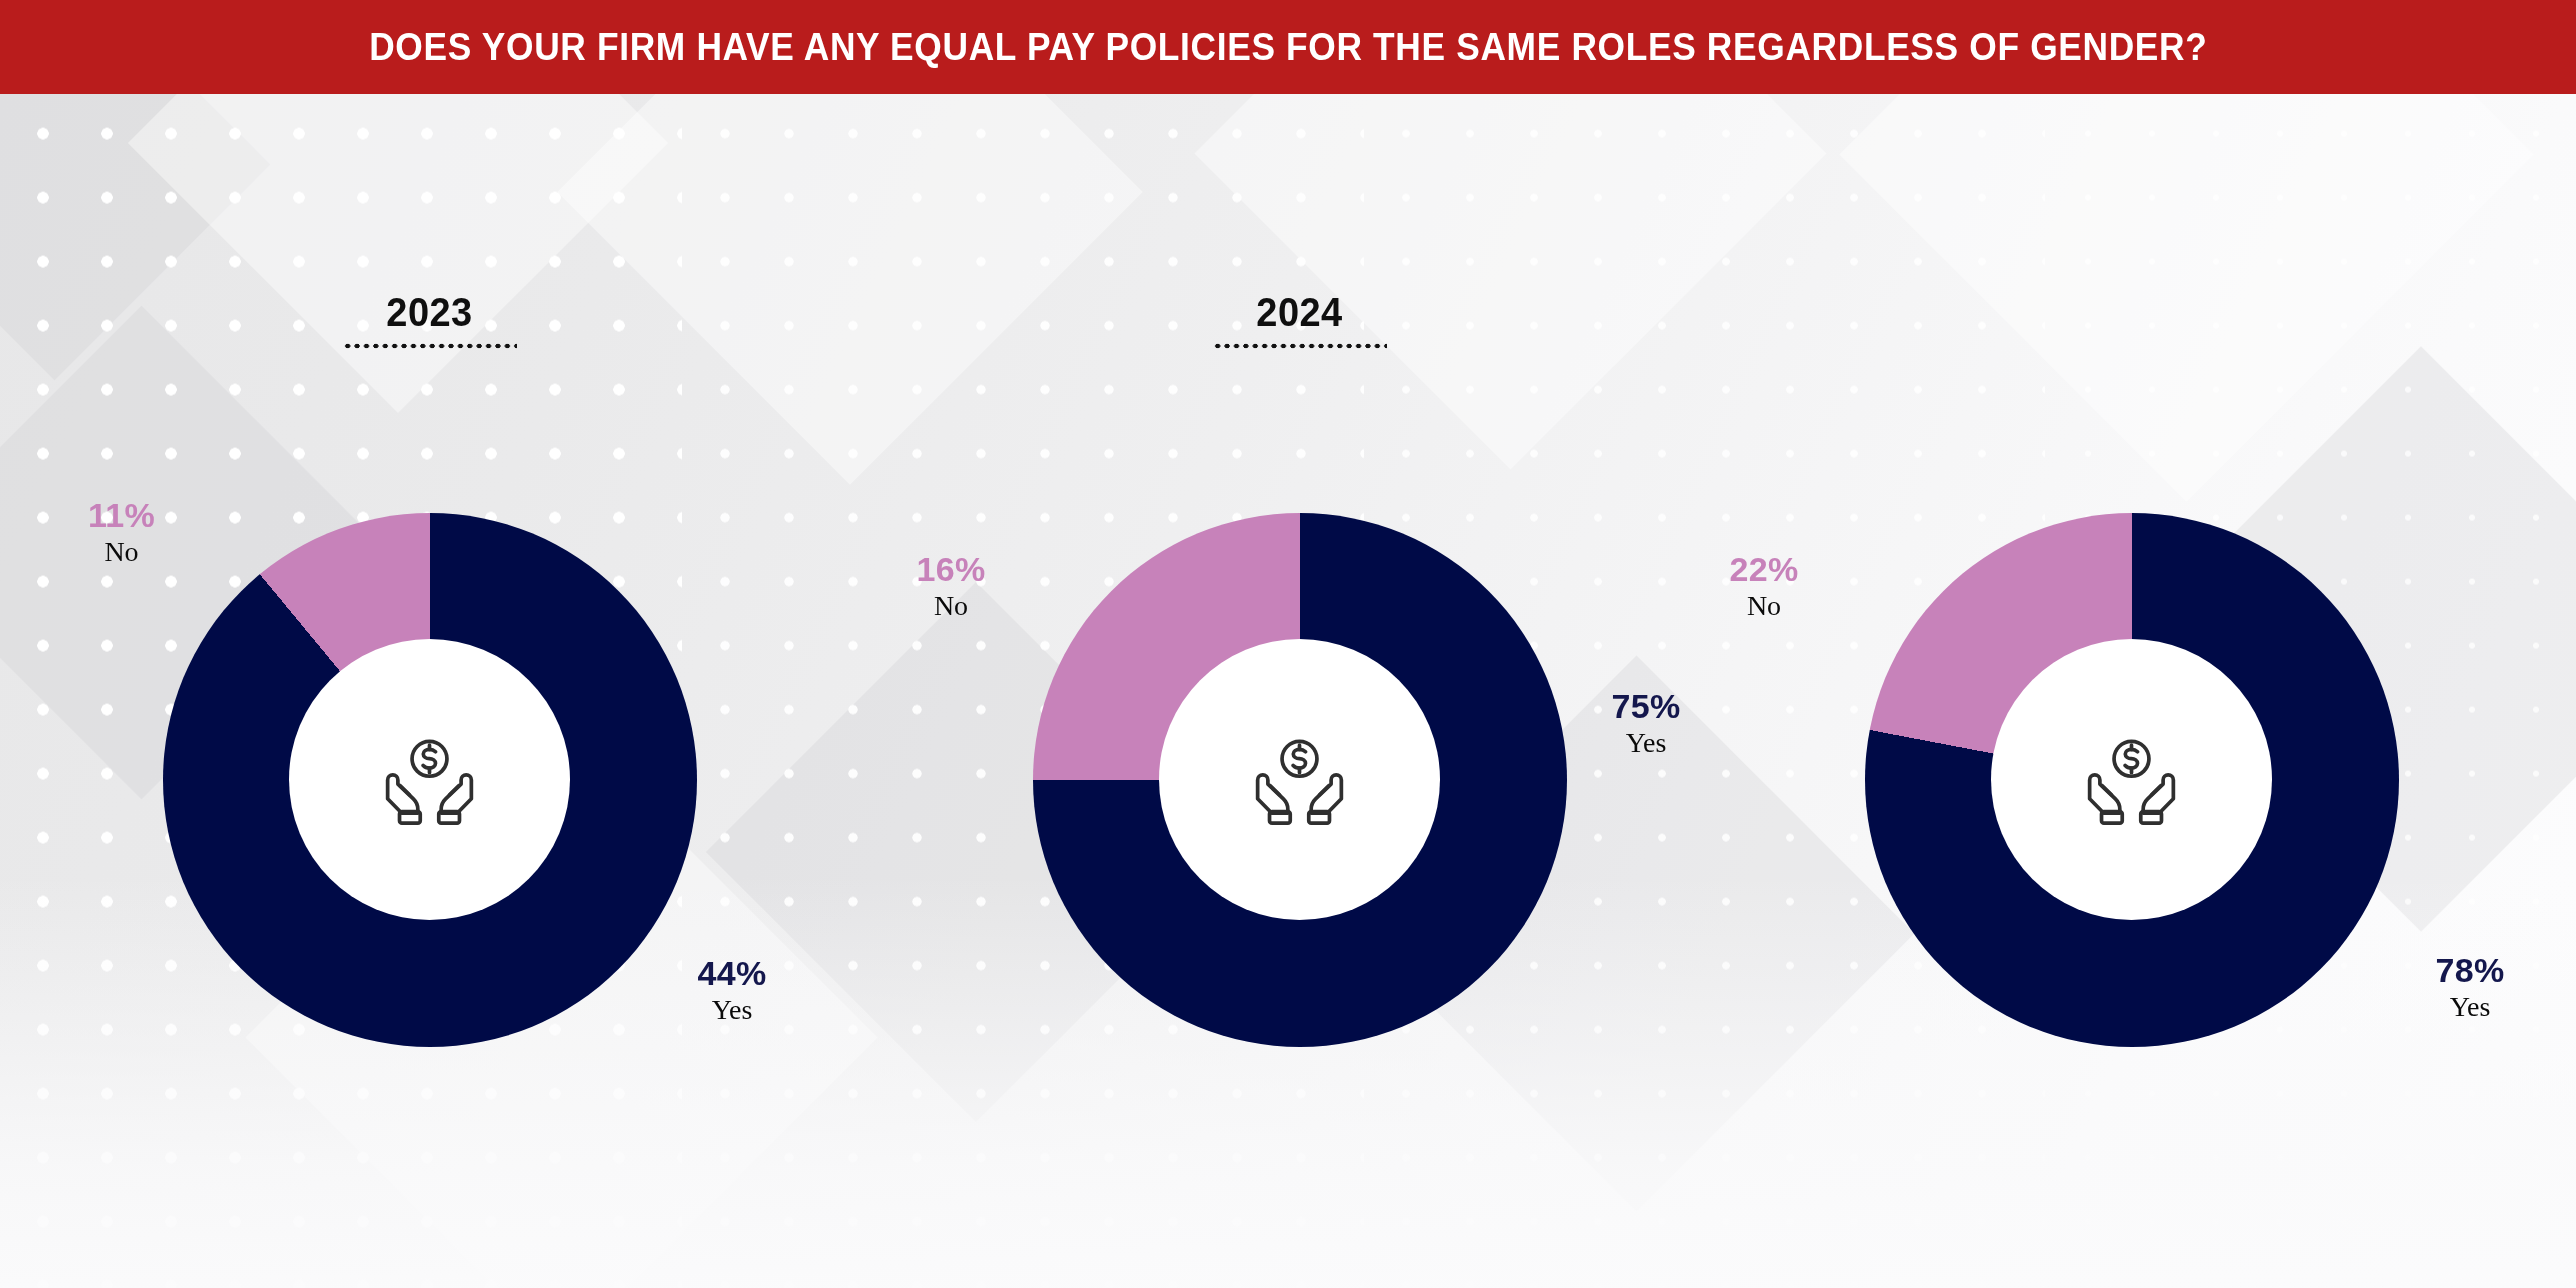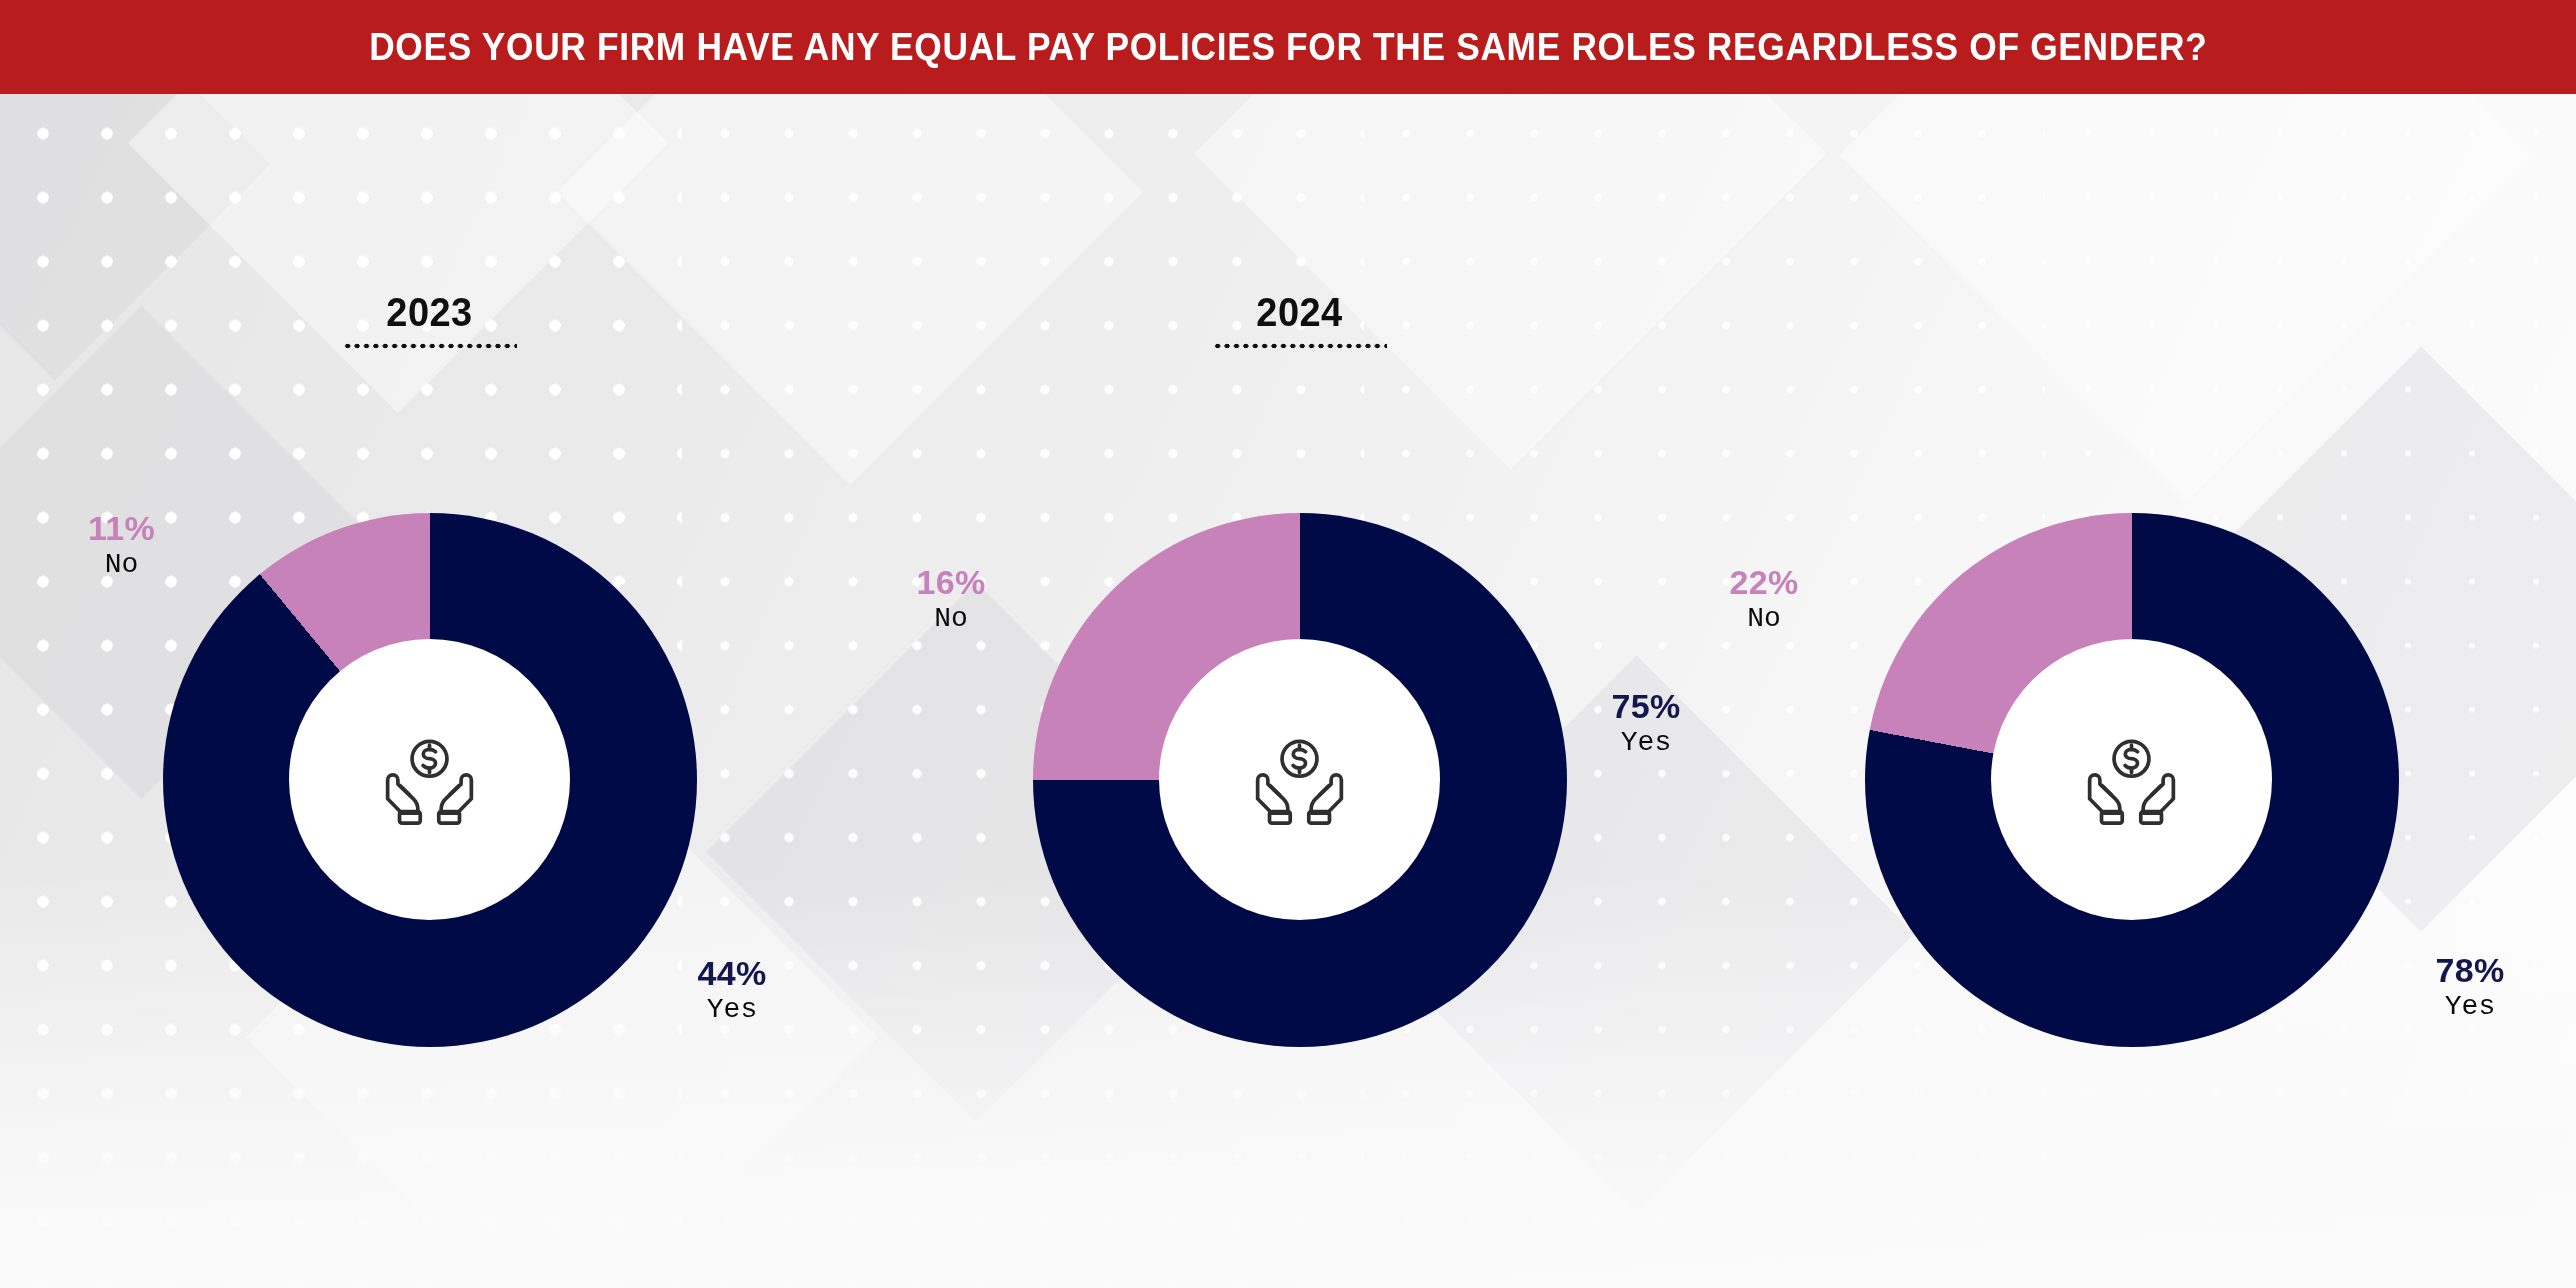--- a/index.html
+++ b/index.html
@@ -127,28 +127,28 @@
   .val-pct{
     display:block;
     font-family:"Liberation Sans Narrow","Liberation Sans", sans-serif;
     font-weight:bold;
     font-size:34px;
     letter-spacing:0.3px;
     line-height:1.04;
   }
   .val-ans{
     display:block;
-    font-family:Liberation Mono, monospace;
+    font-family:Liberation Serif, serif;
     font-weight:normal;
     font-size:28px;
     color:#0a0a0a;
     line-height:1.12;
     margin-top:2.2px;
   }
-  .val-label.no  .val-pct{ color:#c782ba;margin-top:13px; }
+  .val-label.no  .val-pct{ color:#c782ba; }
   .val-label.yes .val-pct{ color:#14174d; }
   .val-label.left  { text-align:center; }
   .val-label.right { text-align:center; }
 
   
   .g0 .lbl-no  { left:11px;  top:404px; width:125px; }
   .g0 .lbl-yes { left:616px; top:862px; width:136px; }
   .g1 .lbl-no  { left:-38px; top:458px;  width:142px; }
   .g1 .lbl-yes { left:660px; top:551px; width:136px;margin-top:44px; }
   .g2 .lbl-no  { left:-57px; top:458px; width:142px; }

